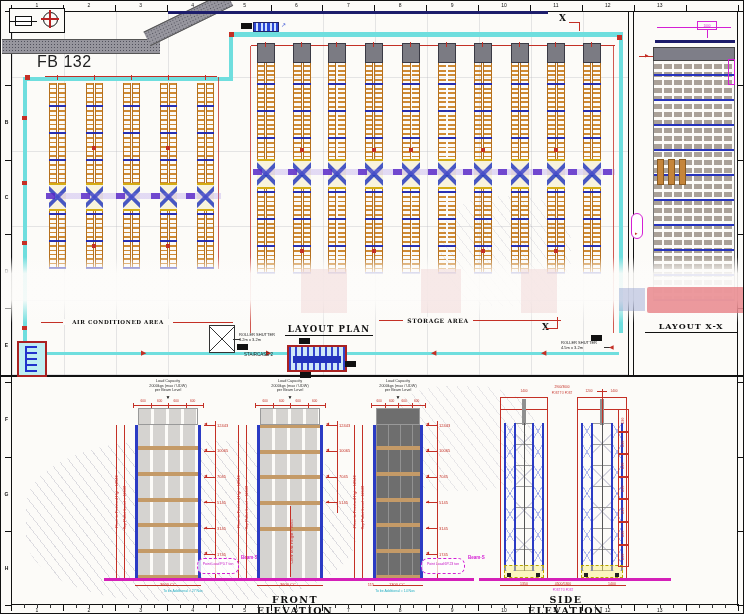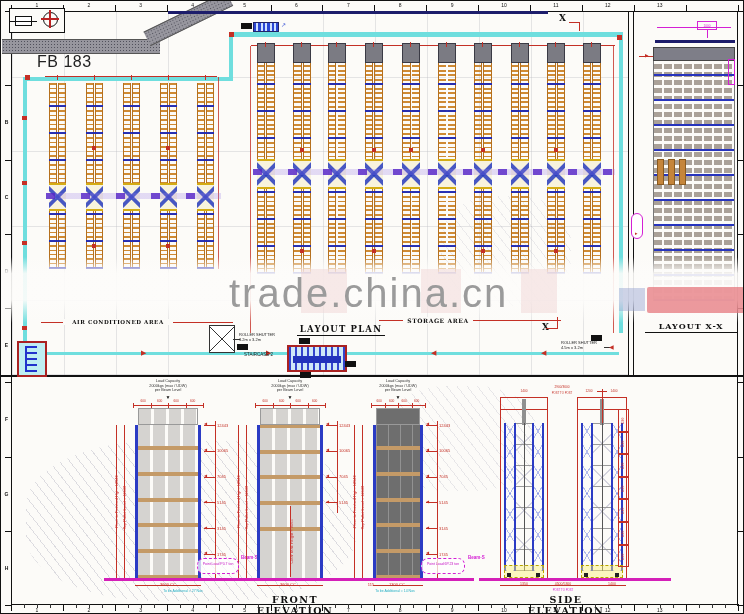--- a/index.html
+++ b/index.html
@@ -7,21 +7,21 @@
 #sheet{position:relative;width:744px;height:614px;background:#fcfbf8;
   font-family:"Liberation Sans",sans-serif;overflow:hidden;border:1.5px solid #111}
 .a{position:absolute}
 .serif{font-family:"DejaVu Serif",serif;font-weight:bold;color:#111}
 .chip{background:#fcfbf8;padding:0 2px}
 .mag{color:#d21fd2}
 .vdim{position:absolute;width:130px;font-size:4px;color:#c33;text-align:center;transform:rotate(-90deg);white-space:nowrap}
 .tiny{white-space:nowrap;line-height:1.1}
 #fb101{left:36px;top:52px;font-size:16px;color:#222;letter-spacing:.5px;font-weight:500}
 #lbl-ac{left:62px;top:318px;width:110px;text-align:center;font-size:5.5px;letter-spacing:.6px}
-#lbl-plan{left:296px;top:323px;width:88px;text-align:center;font-size:8.5px;letter-spacing:1.2px;border-bottom:1.6px solid #111;padding-bottom:1px}
+#lbl-plan{left:284px;top:323px;width:88px;text-align:center;font-size:8.5px;letter-spacing:1.2px;border-bottom:1.6px solid #111;padding-bottom:1px}
 #lbl-storage{left:402px;top:316px;width:70px;text-align:center;font-size:6px;letter-spacing:.6px}
 #lbl-section{left:644px;top:320px;width:92px;text-align:center;font-size:8px;letter-spacing:1px;border-bottom:1.4px solid #111;padding-bottom:1px}
 #x-top{left:558px;top:12px;font-size:9px}
 #x-bot{left:541px;top:321px;font-size:9px}
 #rs1{left:238px;top:332px;font-size:4px;color:#222;line-height:1.2}
 #rs2{left:560px;top:340px;font-size:4px;color:#222;line-height:1.2}
 #stc2{left:243px;top:351px;font-size:4.5px;color:#222}
 #wm-band{left:0;top:256px;width:744px;height:66px;z-index:40;
   background:linear-gradient(180deg,rgba(252,251,248,0) 0%,rgba(253,252,250,.9) 25%,rgba(253,252,250,.93) 65%,rgba(252,251,248,0) 100%)}
 #wm-text{left:228px;top:270px;z-index:42;font-size:40px;letter-spacing:2px;color:#9b9b9b;font-weight:400}
@@ -32,41 +32,40 @@
 .bubble{position:absolute;border:1px dashed #d41fd4;border-radius:7px;background:rgba(255,255,255,.75);
   color:#c513c5;font-size:3.5px;text-align:center;padding-top:3px;z-index:5}
 .beamS{position:absolute;color:#d41fd4;font-size:4.5px;font-weight:bold}
 .bdim{position:absolute;color:#c22;font-size:4px;text-align:center}
 .note{position:absolute;color:#25b0c5;font-size:3.5px;text-align:center}
 </style>
 </head>
 <body>
 
 <div id="sheet">
-  <div class="a serif" id="fb101" style="font-family:'Liberation Sans',sans-serif">FB 183</div>
+  <div class="a serif" id="fb101" style="font-family:'Liberation Sans',sans-serif">FB 132</div>
   <div class="a serif chip" id="lbl-ac" style="z-index:45">AIR CONDITIONED AREA</div>
   <div class="a serif" id="lbl-plan" style="z-index:45">LAYOUT PLAN</div>
   <div class="a serif chip" id="lbl-storage" style="z-index:45">STORAGE AREA</div>
   <div class="a serif" id="lbl-section" style="z-index:45">LAYOUT X-X</div>
   <div class="a serif" id="x-top">X</div>
   <div class="a serif" id="x-bot" style="z-index:45">X</div>
   <div class="a tiny" id="rs1" style="z-index:45">
     <div>ROLLER SHUTTER</div>
       <div>3.2m x 3.2m</div>
   </div>
   <div class="a tiny" id="rs2" style="z-index:45">
     <div>ROLLER SHUTTER</div>
       <div>4.5m x 3.2m</div>
   </div>
   <div class="a" id="stc2" style="z-index:45">STAIRCASE 2</div>
 
   <div class="a" id="wm-band"></div>
   <div class="a" id="wm-blue"></div>
   <div class="a" id="wm-red"></div>
-  <div class="a" id="wm-text">trade.china.cn</div>
 
   <div class="a serif" id="t-front">FRONT ELEVATION</div>
   <div class="a serif" id="t-side">SIDE ELEVATION</div>
 
   <div class="bubble" id="pl1" style="left:196px;top:557px;width:42px;height:16px">Point Load P0.7 ton</div>
   <div class="bubble" id="pl2" style="left:420px;top:557px;width:44px;height:16px">Point Load 6P.23 ton</div>
   <div class="beamS" style="left:240px;top:554px">Beam-S</div>
   <div class="beamS" style="left:467px;top:554px">Beam-S</div>
 
   <div class="bdim" style="left:152px;top:581px;width:30px">3600 CC</div>

